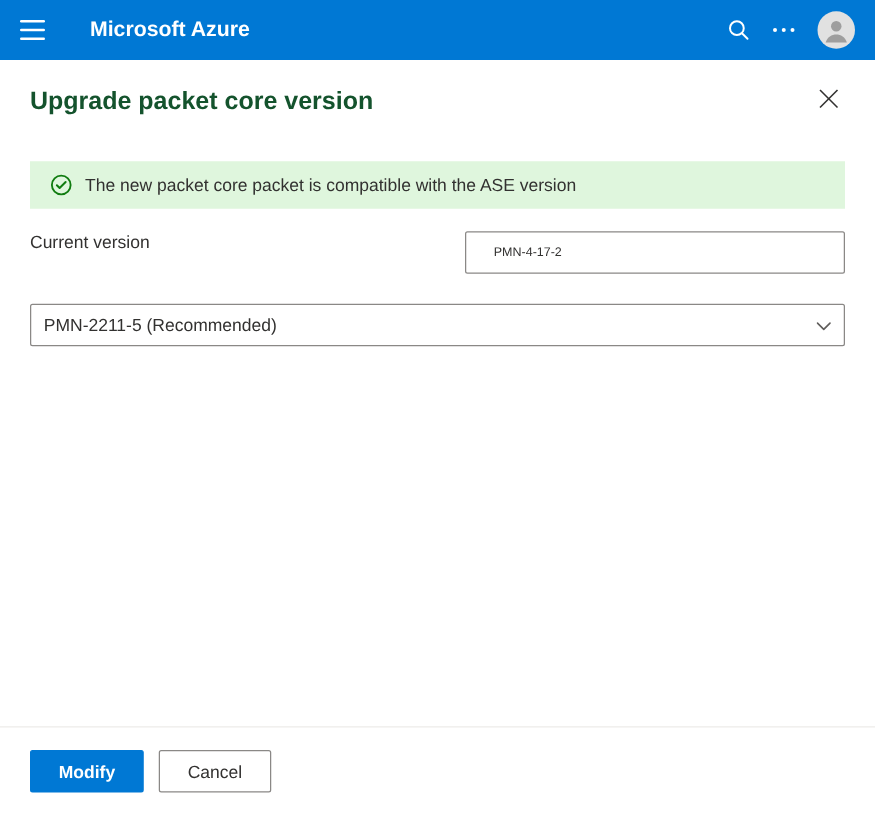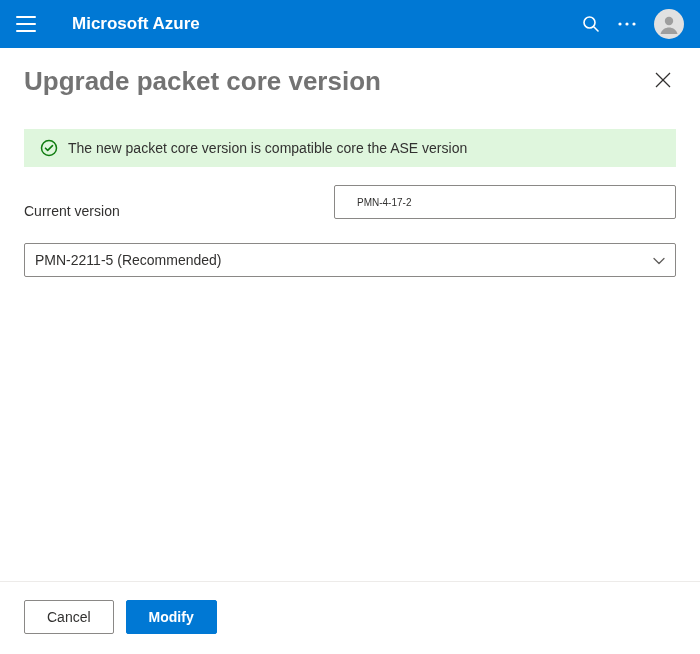--- a/index.html
+++ b/index.html
@@ -9,29 +9,29 @@
     .topbar { background: #0078d4; height: 48px; display: flex; align-items: center; padding: 0 16px; color: #fff; text-align: center; }
     .hamburger { width: 20px; height: 16px; display: flex; flex-direction: column; justify-content: space-between; cursor: pointer; margin-right: 36px; }
     .hamburger span { height: 2px; background: #fff; border-radius: 1px; }
     .brand { font-size: 17px; font-weight: 600; }
     .topbar-spacer { flex: 1; }
     .top-icon { margin-left: 18px; cursor: pointer; display: flex; align-items: center; justify-content: center; }
     .avatar { width: 30px; height: 30px; border-radius: 50%; background: #e1e1e1; display: flex; align-items: center; justify-content: center; margin-left: 18px; }
 
     
     .title-row { display: flex; align-items: center; justify-content: space-between; padding: 18px 24px 8px 24px; }
-    .title { font-size: 26px; font-weight: 600; color: #737373; }
+    .title { font-size: 20px; font-weight: 600; color: #14532d; }
     .close-btn { cursor: pointer; padding: 4px; }
 
     
     .banner { display: flex; align-items: center; background: #dff6dd; padding: 10px 16px; margin: 24px 24px 18px 24px; color: #323130; font-size: 14px; gap: 10px; }
 
     
     .form { padding: 0 24px; }
-    .form-row { display: flex; align-items: flex-end; margin-bottom: 24px; }
+    .form-row { display: flex; align-items: flex-start; margin-bottom: 24px; gap: 38px; }
     .form-label { width: 310px; font-size: 14px; color: #323130; }
     .req { color: #a4262c; margin-left: 2px; }
     .form-field { flex: 1; }
 
     .text-input { width: 100%; height: 34px; padding: 0 22px; font-size: 10px; border: 1px solid #8a8886; border-radius: 2px; background: #fff; color: #323130; }
 
     .select { position: relative; width: 100%; height: 34px; border: 1px solid #8a8886; border-radius: 2px; display: flex; align-items: center; padding: 0 34px 0 10px; font-size: 14px; color: #323130; cursor: pointer; background: #fff; }
     .select-chevron { position: absolute; right: 10px; top: 50%; transform: translateY(-50%); }
 
     
@@ -82,21 +82,21 @@
         <line x1="16" y1="2" x2="2" y2="16" stroke="#323130" stroke-width="1.3"></line>
       </svg>
   </div>
 </div>
 
 <div class="banner">
   <svg width="18" height="18" viewBox="0 0 18 18">
       <circle cx="9" cy="9" r="7.5" fill="none" stroke="#107c10" stroke-width="1.5"></circle>
       <path d="M5.5 9.2l2.2 2.2 4.8-4.8" fill="none" stroke="#107c10" stroke-width="1.6" stroke-linecap="round" stroke-linejoin="round"></path>
     </svg>
-  <span>The new packet core version is compatible core the ASE version</span>
+  <span>The new packet core packet is compatible with the ASE version</span>
 </div>
 
 <div class="form">
 
   <div class="form-row">
     <div class="form-label">Current version</div>
     <div class="form-field">
       <input type="text" class="text-input" readonly="" value="PMN-4-17-2" style="">
     </div>
   </div>
@@ -113,15 +113,15 @@
       </div>
     </div>
   </div>
 
 </div>
 
 <div class="content-spacer"></div>
 <div class="footer-sep"></div>
 
 <div class="footer">
+  <button class="btn btn-primary">Modify</button>
   <button class="btn btn-secondary">Cancel</button>
-  <button class="btn btn-primary">Modify</button>
 </div>
 
 </body></html>

